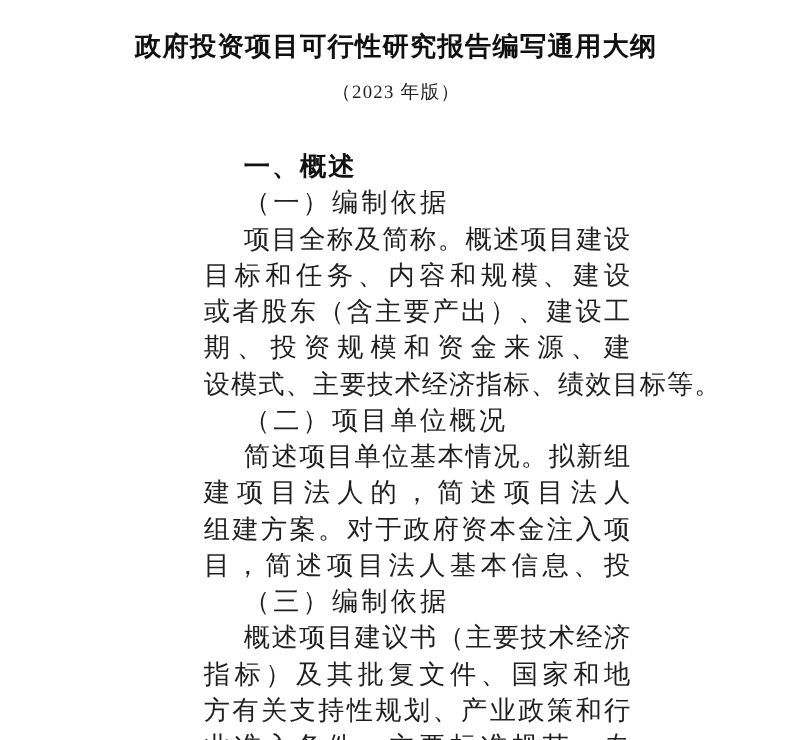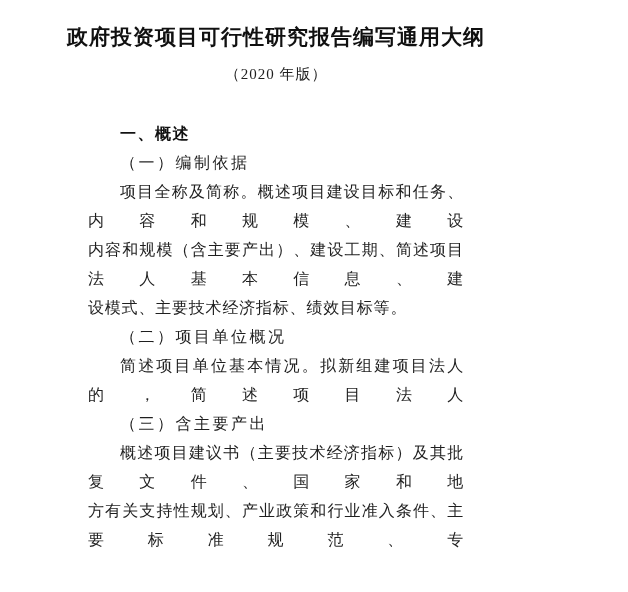--- a/index.html
+++ b/index.html
@@ -7,20 +7,21 @@
     padding: 0;
     background: #ffffff;
   }
   .page {
     position: relative;
     width: 552px;
     height: 592px;
     background: var(--bg, #ffffff);
     overflow: hidden;
     font-family: "Liberation Serif", serif;
+    padding-left: 41px;
   }
   .doc-title {
     margin: 24px 10px 0 10px;
     text-align: center;
     font-size: 21px;
     line-height: 27px;
     font-weight: 700;
     color: var(--title-color, #101010);
     letter-spacing: 1px;
     font-family: "Liberation Serif", serif;
@@ -31,24 +32,25 @@
     font-size: 15px;
     line-height: 19px;
     color: var(--text-color, #1f1f1f);
     letter-spacing: 1px;
   }
   .doc-body {
     margin: 35px 88px 0 88px;
     color: var(--text-color, #1f1f1f);
   }
   .line {
-    font-size: 16px;
+    font-size: 21px;
     line-height: 29px;
     letter-spacing: 0.8px;
     white-space: nowrap;
+    margin-left: 34px;
   }
   .line.h1 {
     font-weight: 700;
     padding-left: 32px;
     color: #121212;
     letter-spacing: 1.5px;
     font-family: "Liberation Sans", sans-serif;
   }
   .line.h2 {
     padding-left: 32px;
@@ -61,26 +63,27 @@
     white-space: normal;
     text-align: justify;
     text-align-last: justify;
   }
 </style>
 </head>
 <body>
 
 <div class="page">
   <div class="doc-title">政府投资项目可行性研究报告编写通用大纲</div>
-  <div class="doc-subtitle">（2020 年版）</div>
+  <div class="doc-subtitle">（2023 年版）</div>
   <div class="doc-body" id="doc-body">
       <div class="line h1">一、概述</div>
       <div class="line h2">（一）编制依据</div>
       <div class="line p indent fill">项目全称及简称。概述项目建设目标和任务、内容和规模、建设</div>
-      <div class="line p fill">内容和规模（含主要产出）、建设工期、简述项目法人基本信息、建</div>
+      <div class="line p fill">或者股东（含主要产出）、建设工期、投资规模和资金来源、建</div>
       <div class="line p">设模式、主要技术经济指标、绩效目标等。</div>
       <div class="line h2">（二）项目单位概况</div>
       <div class="line p indent fill">简述项目单位基本情况。拟新组建项目法人的，简述项目法人</div>
-      <div class="line h2">（三）含主要产出</div>
+      <div class="line p fill">组建方案。对于政府资本金注入项目，简述项目法人基本信息、投</div>
+      <div class="line h2">（三）编制依据</div>
       <div class="line p indent fill">概述项目建议书（主要技术经济指标）及其批复文件、国家和地</div>
       <div class="line p fill">方有关支持性规划、产业政策和行业准入条件、主要标准规范、专</div>
     </div>
 </div>
 
 </body></html>

